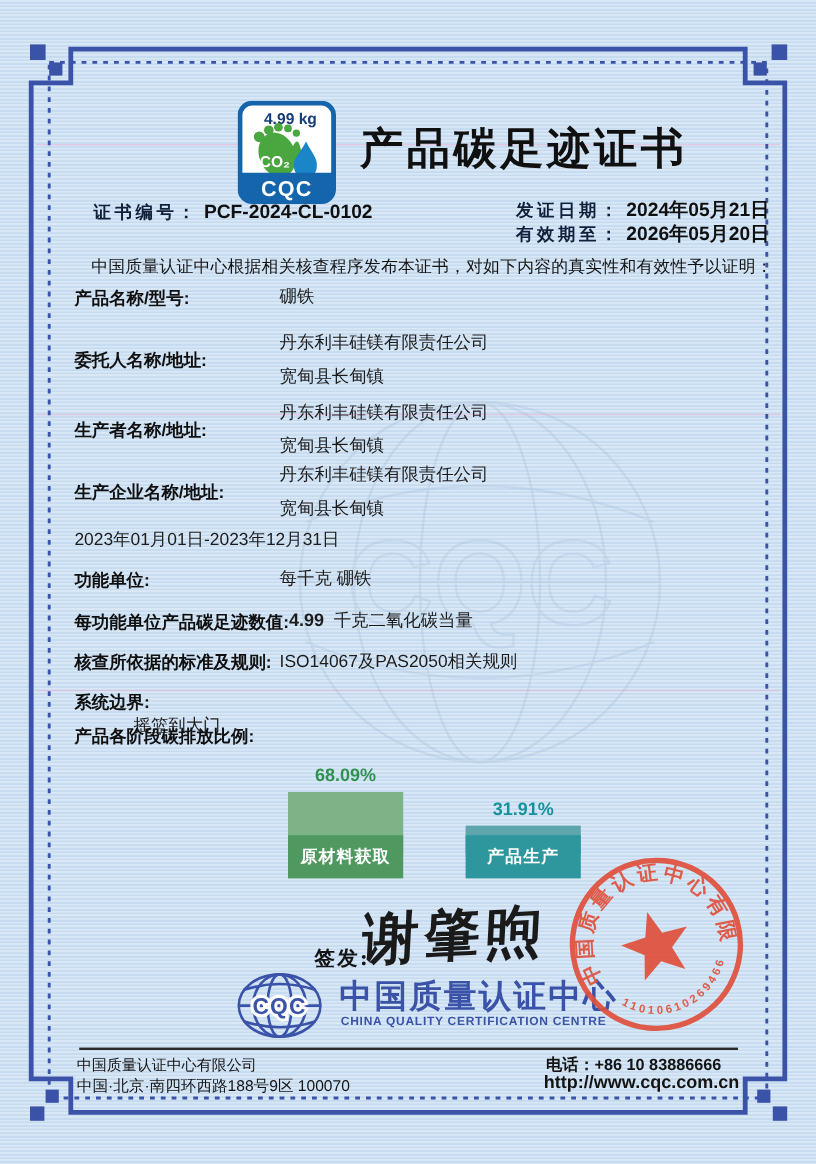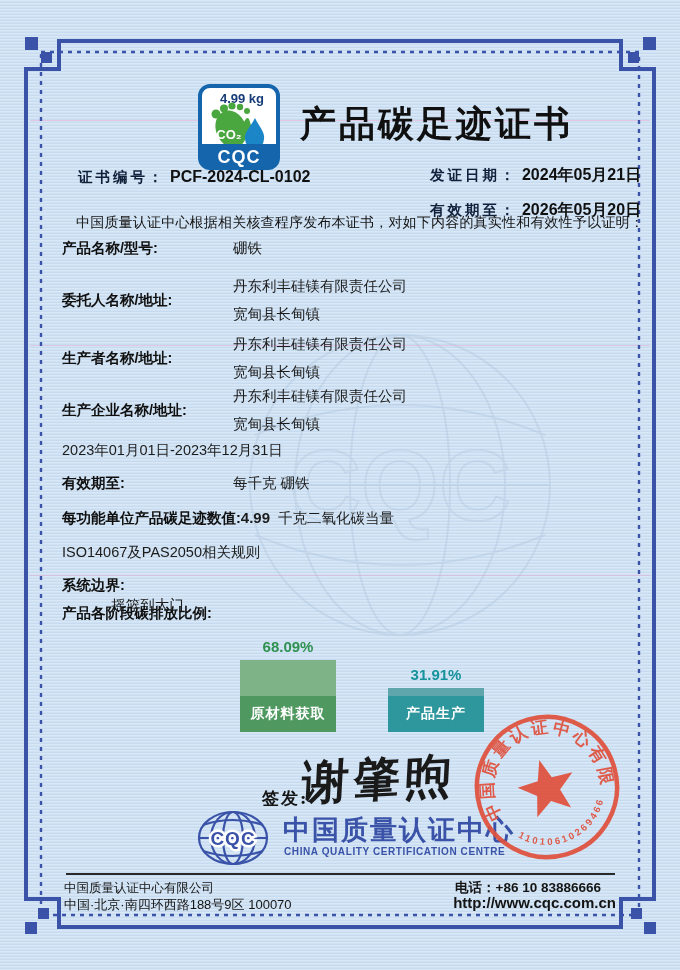--- a/index.html
+++ b/index.html
@@ -26,21 +26,21 @@
   .watermark { left:230px; top:315px; opacity:0.5; pointer-events:none; }
 
   
   .logo-box { left:198px; top:84px; }
   .cert-title { left:300px; top:100px; font-size:36px; font-weight:bold; letter-spacing:3px; color:#101010; white-space:nowrap; }
 
   .meta-label { font-family:"DejaVu Serif", serif; font-weight:bold; letter-spacing:3px; font-size:14.5px; color:#10203a; }
   .meta-value { font-size:16px; font-weight:600; color:#101010;margin-top:31px; }
   .cert-no { left:78px; top:168px; white-space:nowrap; }
   .date-row1 { left:430px; top:165px; white-space:nowrap; }
-  .date-row2 { left:430px; top:200px; white-space:nowrap; }
+  .date-row2 { left:430px; top:185px; white-space:nowrap; }
 
   .intro { left:62px; top:214px; width:556px; font-size:14px; letter-spacing:0.2px; color:#141414; text-indent:14px; white-space:nowrap; }
 
   
   .row { position:absolute; left:62px; display:flex; align-items:center; }
   .row .lbl { min-width:171px; font-size:14.5px; font-weight:600; color:#101010; white-space:nowrap; }
   .row .val { font-size:14.5px; color:#1c1c1c; line-height:28px; white-space:nowrap; }
   .row .val.single { line-height:20px; }
   .row .num { font-weight:bold; margin-right:8px; font-size:15px; }
   .r0 { top:238px; } .r1 { top:272px; } .r2 { top:330px; } .r3 { top:382px; }
@@ -171,28 +171,29 @@
     <span class="lbl">生产企业名称/地址:</span>
     <span class="val">
         <span style="display:block">丹东利丰硅镁有限责任公司</span>
         <span style="display:block">宽甸县长甸镇</span>
       </span>
   </div>
   <div class="row r4">
     <span class="val single">2023年01月01日-2023年12月31日</span>
   </div>
   <div class="row r5">
-    <span class="lbl">有效期至:</span>
+    <span class="lbl">功能单位:</span>
     <span class="val single">每千克 硼铁</span>
   </div>
   <div class="row r6">
     <span class="lbl">每功能单位产品碳足迹数值:</span>
     <span class="val single"><b class="num">4.99</b><span>千克二氧化碳当量</span></span>
   </div>
   <div class="row r7">
+    <span class="lbl">核查所依据的标准及规则:</span>
     <span class="val single">ISO14067及PAS2050相关规则</span>
   </div>
   <div class="row r8">
     <span class="lbl">系统边界:</span>
     <span class="val single">摇篮到大门</span>
   </div>
   <div class="row r9">
     <span class="lbl">产品各阶段碳排放比例:</span>
   </div>
 

